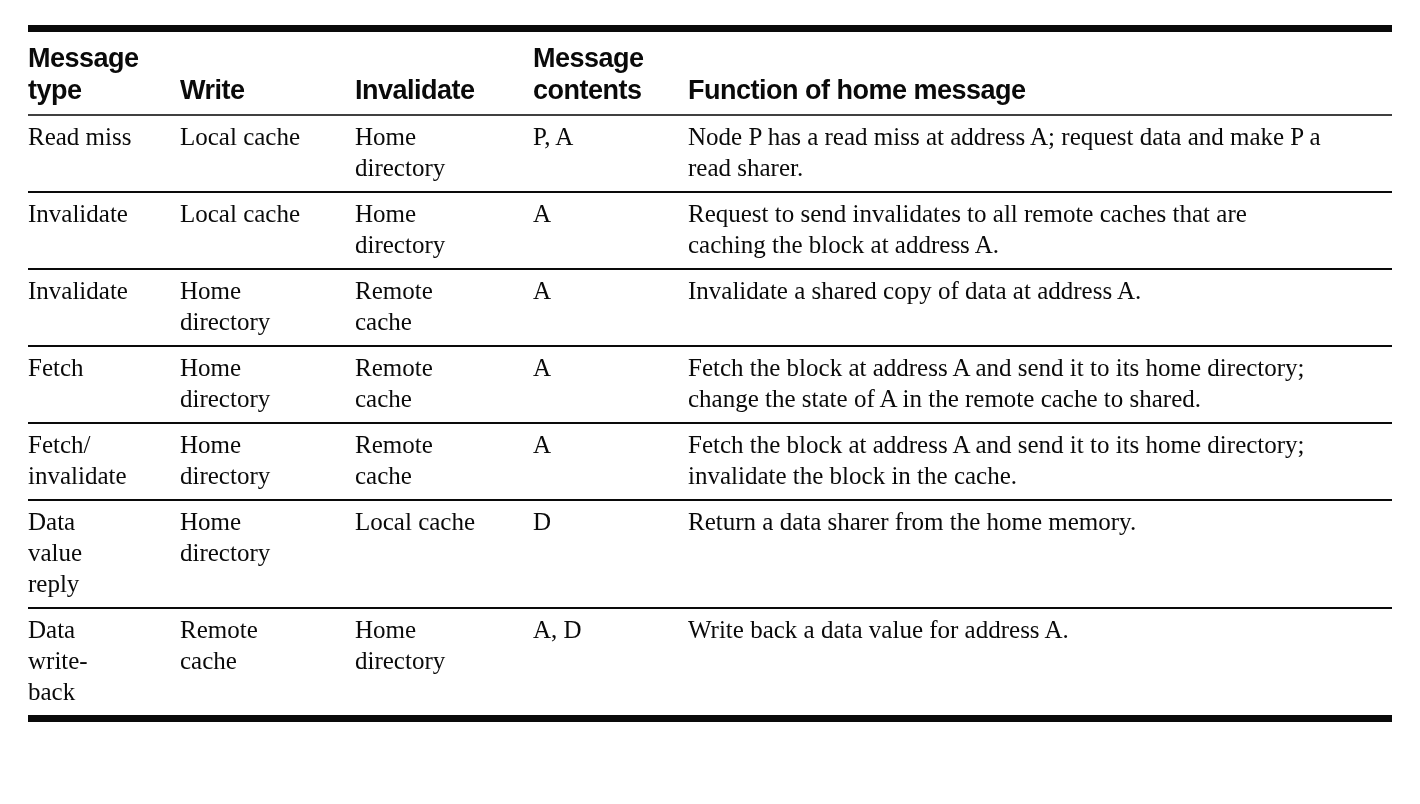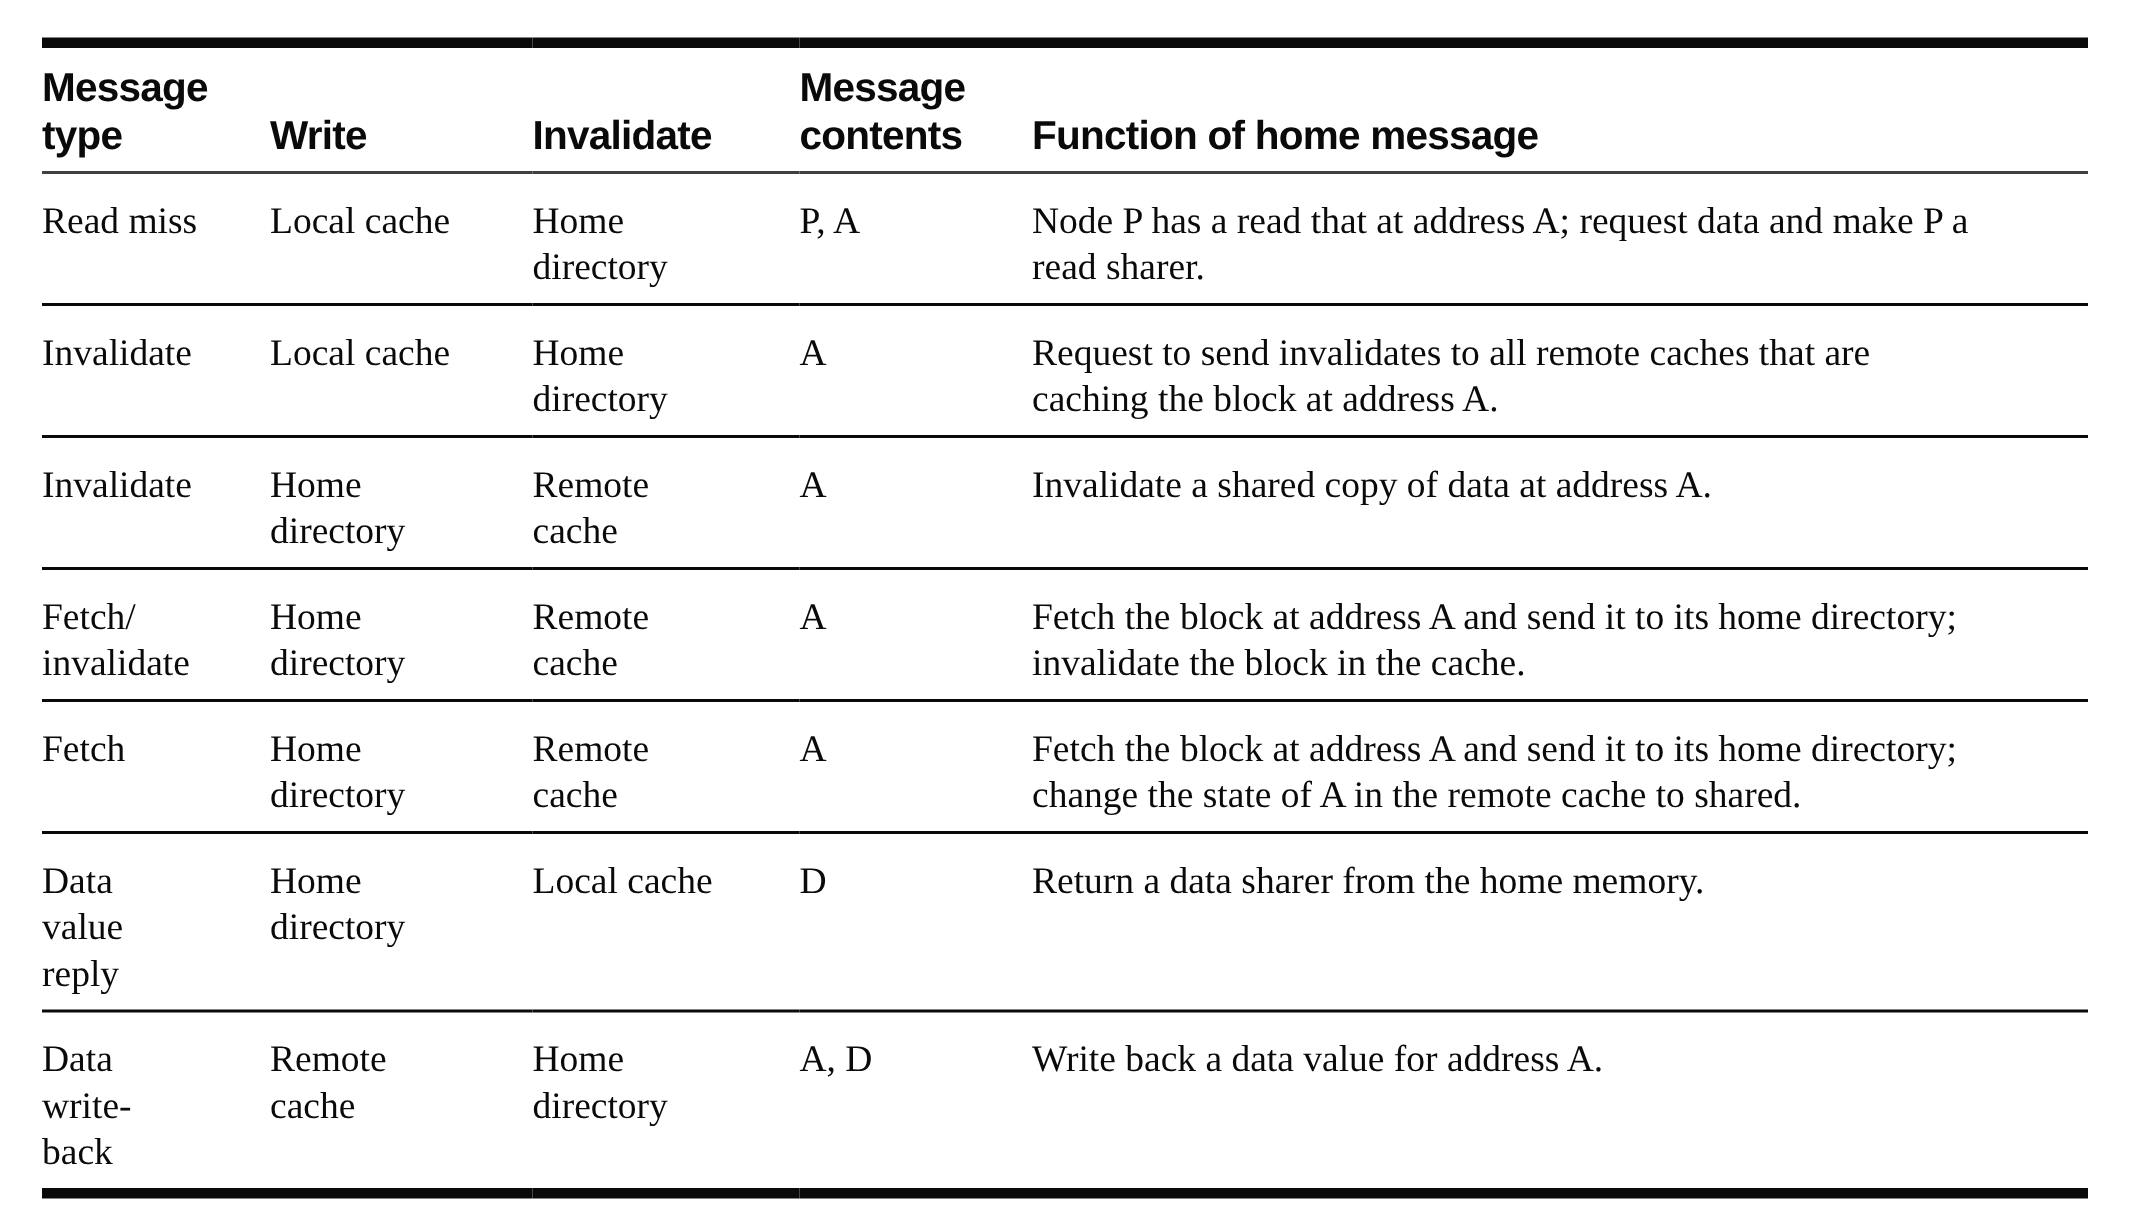--- a/index.html
+++ b/index.html
@@ -41,21 +41,21 @@
     border-bottom: 2px solid #404040;
     white-space: pre;
   }
   td {
     font-family: "Liberation Serif", serif;
     font-size: 25px;
     line-height: 31px;
     color: #0a0a0a;
     text-align: left;
     vertical-align: top;
-    padding: 16px 8px 8px 0;
+    padding: 5px 8px 8px 0;
     border-bottom: 2px solid #0a0a0a;
     white-space: pre;
   }
   tbody tr:last-child td {
     border-bottom: none;
   }
 </style>
 </head>
 <body>
 
@@ -79,21 +79,21 @@
         <th>Function of home message</th>
       </tr>
     </thead>
     <tbody>
       <tr>
         <td>Read miss</td>
         <td>Local cache</td>
         <td>Home
 directory</td>
         <td>P, A</td>
-        <td>Node P has a read that at address A; request data and make P a
+        <td>Node P has a read miss at address A; request data and make P a
 read sharer.</td>
       </tr>
       <tr>
         <td>Invalidate</td>
         <td>Local cache</td>
         <td>Home
 directory</td>
         <td>A</td>
         <td>Request to send invalidates to all remote caches that are
 caching the block at address A.</td>
@@ -101,39 +101,39 @@
       <tr>
         <td>Invalidate</td>
         <td>Home
 directory</td>
         <td>Remote
 cache</td>
         <td>A</td>
         <td>Invalidate a shared copy of data at address A.</td>
       </tr>
       <tr>
+        <td>Fetch</td>
+        <td>Home
+directory</td>
+        <td>Remote
+cache</td>
+        <td>A</td>
+        <td>Fetch the block at address A and send it to its home directory;
+change the state of A in the remote cache to shared.</td>
+      </tr>
+      <tr>
         <td>Fetch/
 invalidate</td>
         <td>Home
 directory</td>
         <td>Remote
 cache</td>
         <td>A</td>
         <td>Fetch the block at address A and send it to its home directory;
 invalidate the block in the cache.</td>
-      </tr>
-      <tr>
-        <td>Fetch</td>
-        <td>Home
-directory</td>
-        <td>Remote
-cache</td>
-        <td>A</td>
-        <td>Fetch the block at address A and send it to its home directory;
-change the state of A in the remote cache to shared.</td>
       </tr>
       <tr>
         <td>Data
 value
 reply</td>
         <td>Home
 directory</td>
         <td>Local cache</td>
         <td>D</td>
         <td>Return a data sharer from the home memory.</td>

